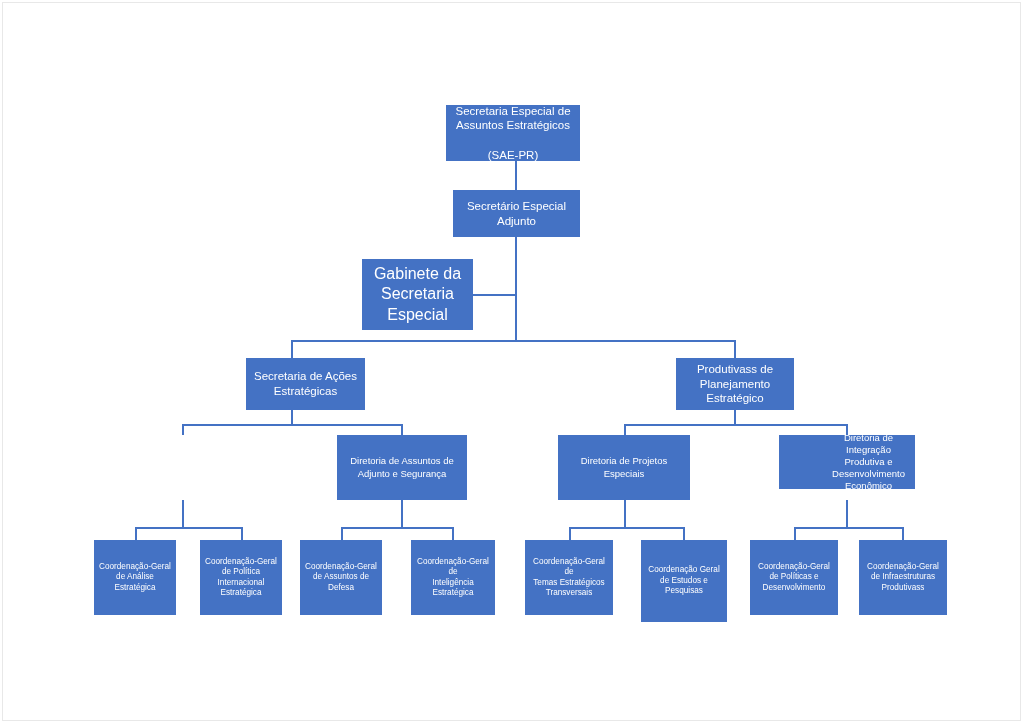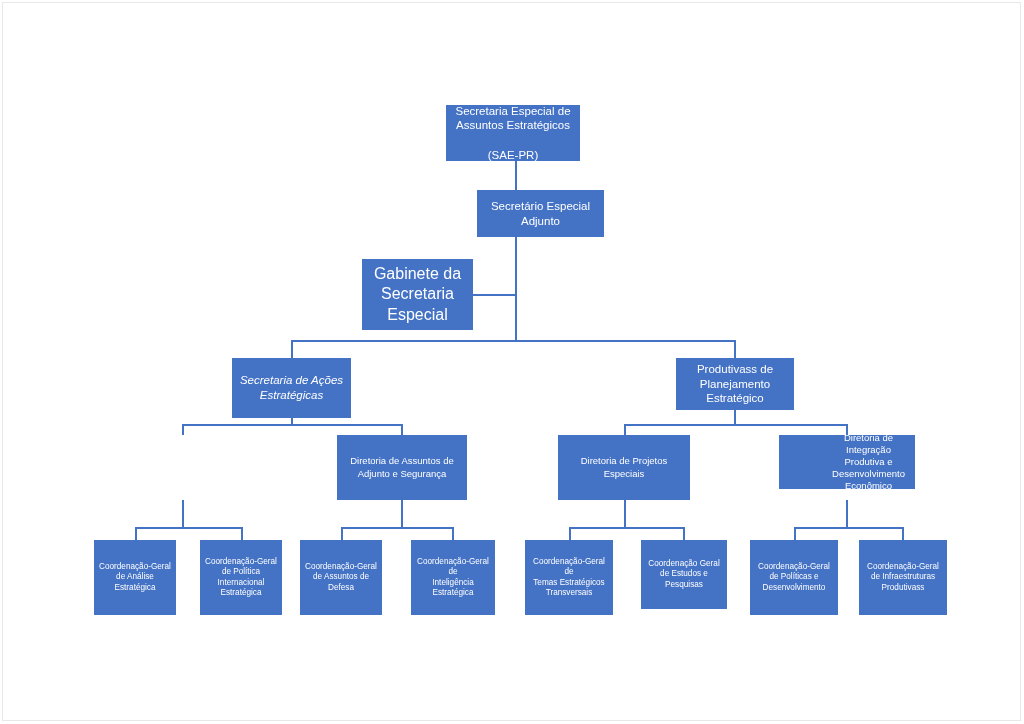--- a/index.html
+++ b/index.html
@@ -107,31 +107,31 @@
   <div class="conn v" style="left:794px; top:527px; height:13px;"></div>
   <div class="conn v" style="left:902px; top:527px; height:13px;"></div>
 
   <div class="node tier-root" style="left:446px; top:105px; width:134px; height:56px;">
     <span class="node-label">Secretaria Especial de
 Assuntos Estratégicos
 
 (SAE-PR)</span>
   </div>
 
-  <div class="node tier-sec" style="left:453px; top:190px; width:127px; height:47px;margin-left:24px;">
+  <div class="node tier-sec" style="left:453px; top:190px; width:127px; height:47px;">
     <span class="node-label">Secretário Especial
 Adjunto</span>
   </div>
 
   <div class="node tier-gab" style="left:362px; top:259px; width:111px; height:71px;">
     <span class="node-label">Gabinete da
 Secretaria Especial</span>
   </div>
 
-  <div class="node tier-sec" style="left:232px; top:358px; width:119px; height:60px;font-style:italic;">
+  <div class="node tier-sec" style="left:246px; top:358px; width:119px; height:52px;">
     <span class="node-label">Secretaria de Ações
 Estratégicas</span>
   </div>
 
   <div class="node tier-sec" style="left:676px; top:358px; width:118px; height:52px;">
     <span class="node-label">Produtivass de
 Planejamento
 Estratégico</span>
   </div>
 
@@ -176,21 +176,21 @@
 Inteligência
 Estratégica</span>
   </div>
 
   <div class="node tier-coord" style="left:525px; top:540px; width:88px; height:75px;">
     <span class="node-label">Coordenação-Geral de
 Temas Estratégicos
 Transversais</span>
   </div>
 
-  <div class="node tier-coord" style="left:641px; top:540px; width:86px; height:69px;">
+  <div class="node tier-coord" style="left:641px; top:540px; width:86px; height:82px;">
     <span class="node-label">Coordenação Geral
 de Estudos e
 Pesquisas</span>
   </div>
 
   <div class="node tier-coord" style="left:750px; top:540px; width:88px; height:75px;">
     <span class="node-label">Coordenação-Geral
 de Políticas e
 Desenvolvimento</span>
   </div>

